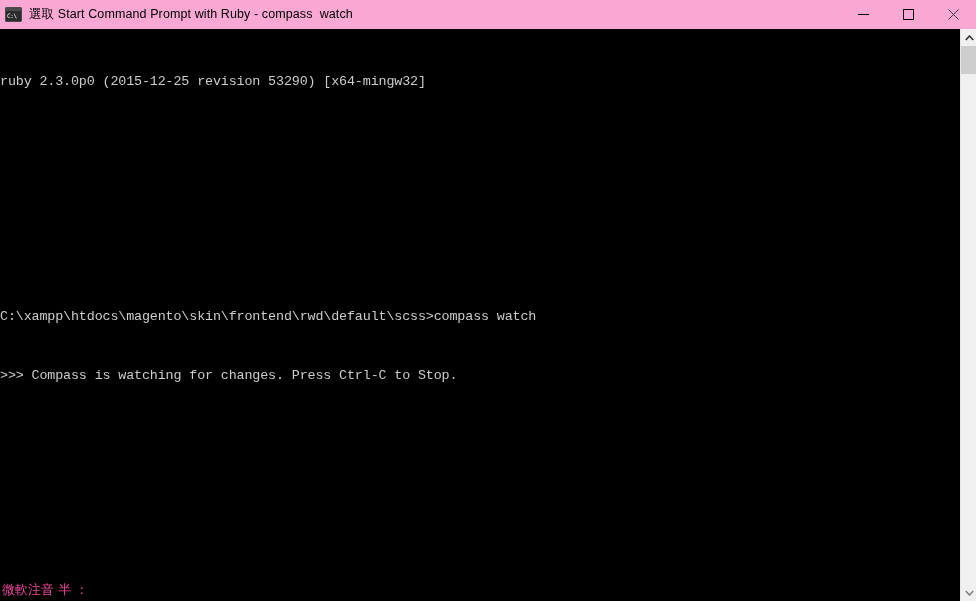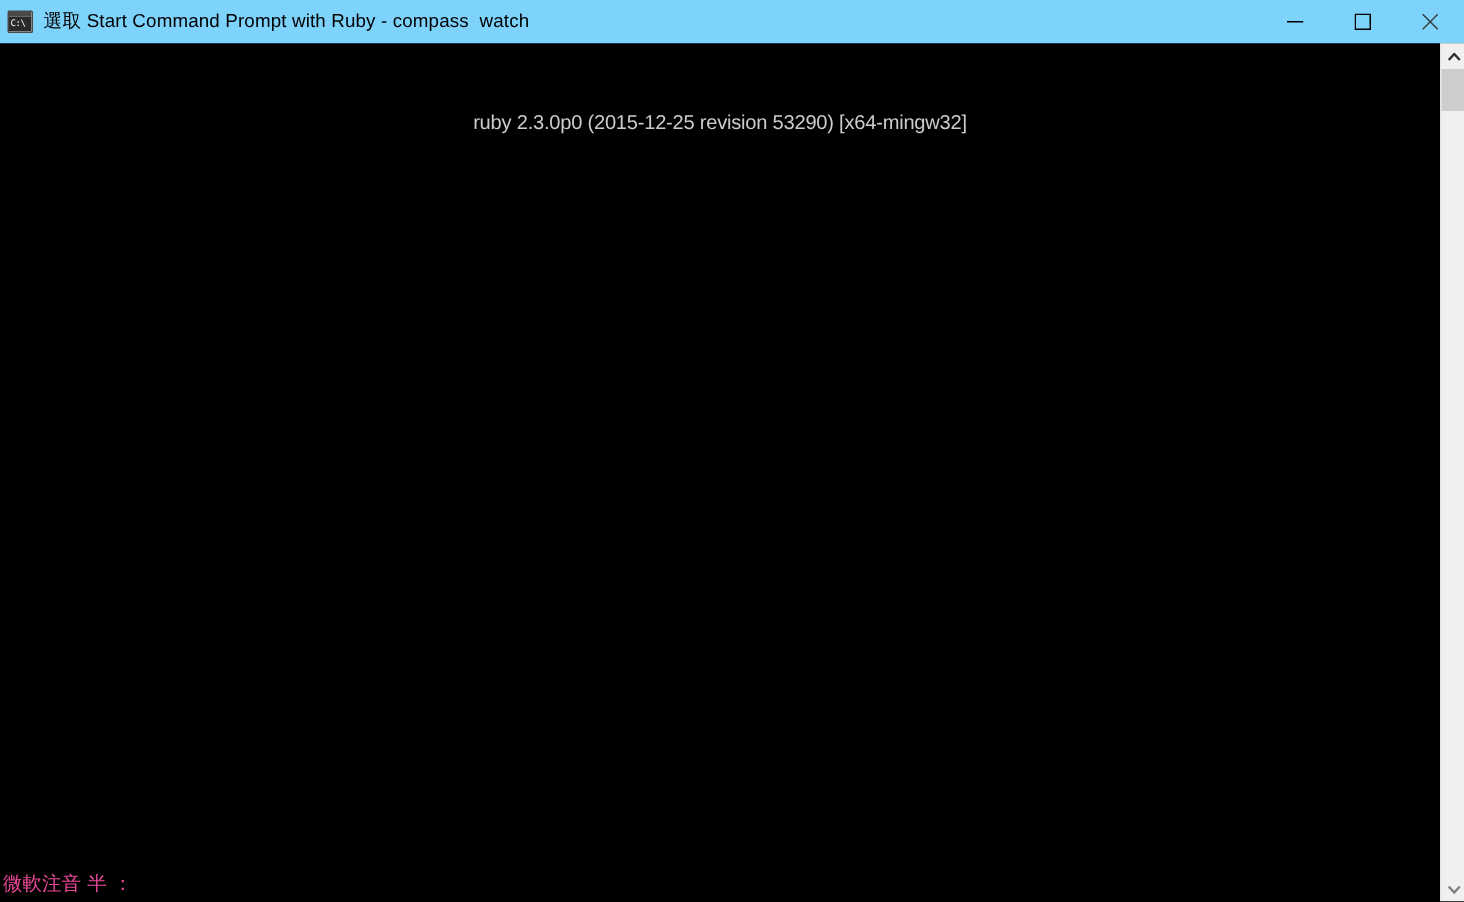--- a/index.html
+++ b/index.html
@@ -22,21 +22,21 @@
     overflow: hidden;
   }
 
   
   #titlebar {
     position: absolute;
     left: 0;
     top: 0;
     width: 976px;
     height: 29px;
-    background: #7dd3fc;
+    background: #f9a8d4;
     display: flex;
     align-items: center;
     box-sizing: border-box;
   }
 
   #app-icon {
     width: 17px;
     height: 15px;
     margin-left: 5px;
     margin-right: 7px;
@@ -105,26 +105,25 @@
     background: #000000;
     overflow: hidden;
   }
 
   #console-lines {
     position: absolute;
     left: 0;
     top: 4px;
     width: 960px;
     color: #cccccc;
-    font-family: Liberation Sans, sans-serif;
+    font-family: Liberation Mono, monospace;
     font-size: 13.4px;
     line-height: 19.6px;
     white-space: pre;
     letter-spacing: -0.15px;
-    text-align: center;
   }
   .cline {
     height: 19.6px;
     white-space: pre;
   }
 
   #ime-status {
     position: absolute;
     left: 2px;
     top: 552px;
@@ -206,20 +205,22 @@
       </button>
     </div>
   </div>
 
   <div id="terminal">
     <div id="console-lines">
       <div class="cline">ruby 2.3.0p0 (2015-12-25 revision 53290) [x64-mingw32]</div>
       <div class="cline"></div>
       <div class="cline"></div>
       <div class="cline"></div>
+      <div class="cline">C:\xampp\htdocs\magento\skin\frontend\rwd\default\scss&gt;compass watch</div>
+      <div class="cline">&gt;&gt;&gt; Compass is watching for changes. Press Ctrl-C to Stop.</div>
     </div>
 
     <div id="ime-status">微軟注音 半 ：</div>
   </div>
 
   <div id="scrollbar">
     <div class="sb-arrow" id="sb-up">
       <svg width="9" height="6" viewBox="0 0 9 6">
         <path d="M0.8 5 L4.5 1 L8.2 5" fill="none" stroke="#303030" stroke-width="1.6"></path>
       </svg>

